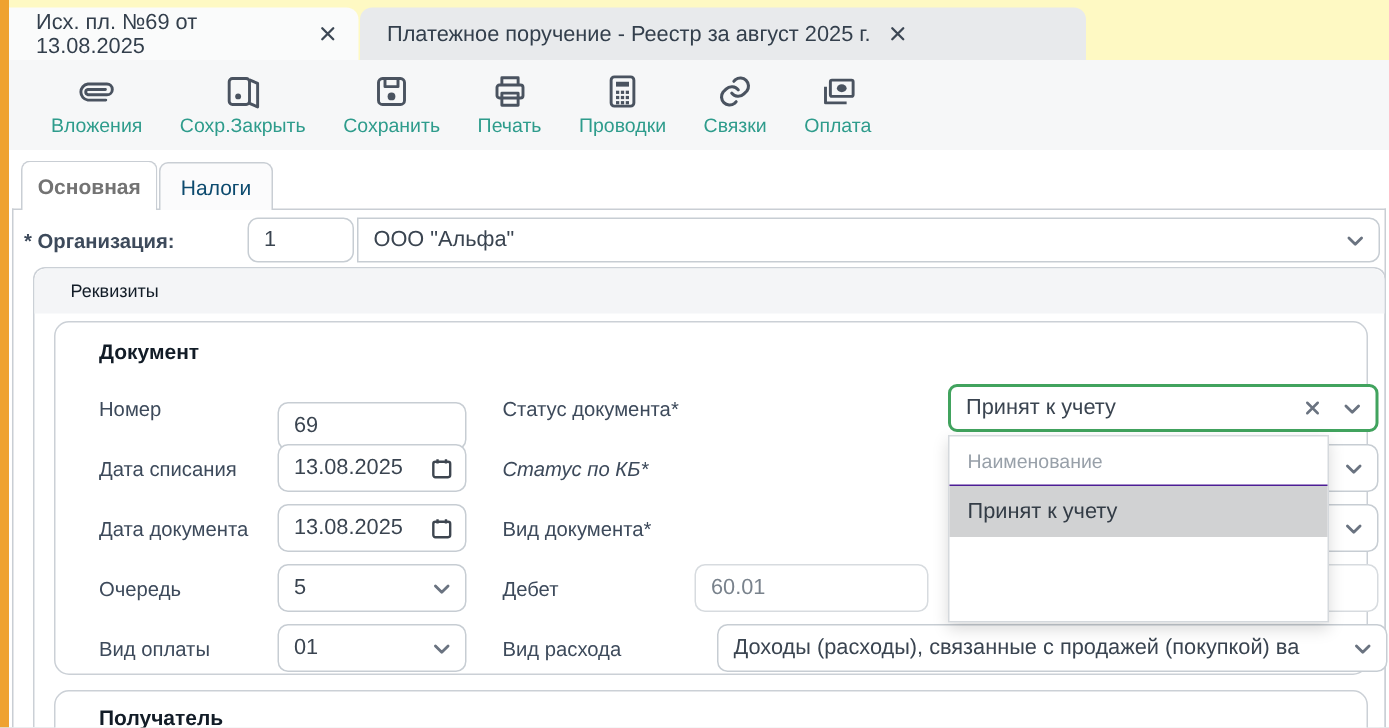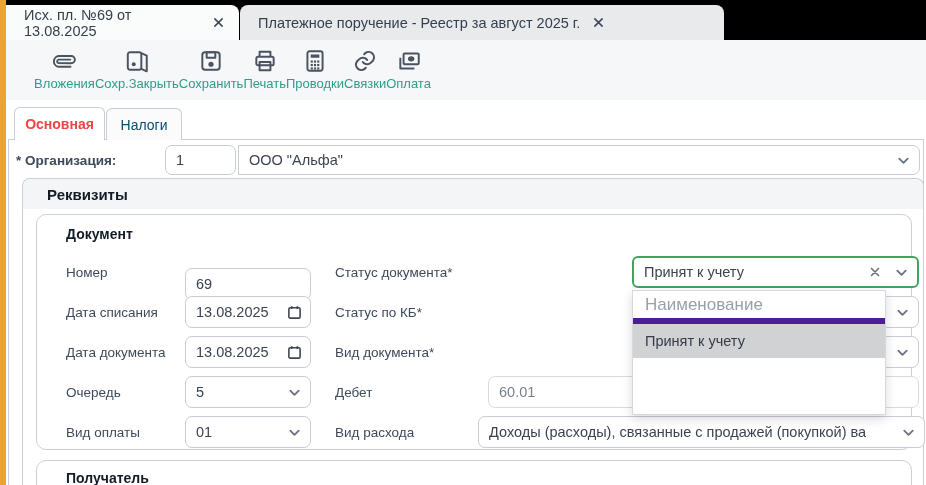--- a/index.html
+++ b/index.html
@@ -7,72 +7,72 @@
   body {
     position:relative; background:#ffffff; overflow:hidden;
     font-family:"Liberation Sans", sans-serif; color:#3d4a5b;
   }
   .abs { position:absolute; }
 
   
   .accent-bar { left:0; top:0; width:6px; height:485px; background:#efa230; }
 
   
-  .tabbar { left:6px; top:0; right:0; height:40px; background:#000000;padding-left:23px; }
+  .tabbar { left:6px; top:0; right:0; height:40px; background:#fef9c3;padding-left:23px; }
   .wtab { position:absolute; top:5px; height:35px; display:flex; align-items:center;
           gap:12px; padding:0 14px 0 18px; font-size:14.5px; color:#333f4c; cursor:pointer; }
   .wtab.active { left:0; width:233px; background:#fafbfb; border-radius:0 8px 0 0; }
   .wtab.inactive { left:234px; width:484px; background:#e8eaec; border-radius:8px 8px 0 0; }
   .wtab .x { display:flex; align-items:center; }
 
   
   .toolbar { left:6px; top:40px; right:0; height:60px; background:#f6f7f8;
-             display:flex; align-items:flex-start; padding:8px 0 0 28px; }
+             display:flex; align-items:flex-start; padding:8px 0 0 28px; gap:25px; }
   .tool { display:flex; flex-direction:column; align-items:center; gap:2px; cursor:pointer; }
   .tool svg { display:block; }
   .tool .tlabel { font-size:13px; color:#2e9c8c; white-space:nowrap; }
 
   
   .content { left:8px; top:139px; right:2px; bottom:0; background:#fff;
              border:1px solid #c9ced4; border-bottom:none; }
   .ptab { position:absolute; font-size:14px; display:flex; align-items:center;
           justify-content:center; border:1px solid #c9ced4; border-bottom:none;
           border-radius:6px 6px 0 0; cursor:pointer; }
   .ptab.active { left:14px; top:107px; width:91px; height:33px; background:#fff;
-                 font-weight:bold; color:#ef4444; z-index:3; }
+                 font-weight:bold; color:#737373; z-index:3; }
   .ptab.inactive { left:106px; top:108px; width:76px; height:32px; background:#fbfbfc; color:#0c4a6e; }
 
   
   .fbox { position:absolute; height:32px; background:#fff; border:1px solid #c7cdd3;
           border-radius:7px; font-size:14.5px; color:#3a4450; display:flex;
           align-items:center; padding:0 8px 0 10px; white-space:nowrap; overflow:hidden; }
   .fbox .val { flex:1 1 auto; overflow:hidden; }
   .fbox.disabled { border-color:#d7dbdf; color:#79828c; }
   .fbox.focus-green { border:2px solid #41a35e; border-radius:6px; }
   .icon-right { flex:0 0 auto; display:flex; align-items:center; margin-left:6px; }
 
   .flabel { position:absolute; font-size:13.5px; color:#3d4a5b; white-space:nowrap;text-align:center; }
 
   
   .group-requisites { left:22px; top:178px; width:902px; height:307px;
                       border:1px solid #cbd0d6; border-bottom:none; border-radius:8px 8px 0 0; }
   .group-requisites .ghead { height:30px; background:#f4f5f7; border-radius:8px 8px 0 0;
-                             font-weight:bold; font-size:15px; color:#121c27;
+                             font-weight:normal; font-size:12px; color:#121c27;
                              display:flex; align-items:center; padding-left:24px; }
   .group-doc { left:36px; top:214px; width:876px; height:236px;
                border:1px solid #cbd0d6; border-radius:10px; background:#fff; }
   .group-recipient { left:36px; top:460px; width:876px; height:60px;
                      border:1px solid #cbd0d6; border-radius:10px; background:#fff; }
   .gtitle { position:absolute; font-weight:bold; font-size:14px; color:#121c27; }
 
   
   .dd-panel { left:632px; top:290px; width:254px; height:125px; background:#fff;
               border:1px solid #d5d9dd; box-shadow:0 4px 10px rgba(0,0,0,.15); z-index:6; }
   .dd-head { height:33px; display:flex; align-items:center; padding-left:12px;
-             font-size:17px; color:#98a0a9; border-bottom:6px solid #4c1d95; }
+             font-size:13px; color:#98a0a9; border-bottom:1px solid #4c1d95; }
   .dd-item { height:34px; display:flex; align-items:center; padding-left:12px;
              font-size:14.5px; color:#333c46; background:#d1d2d3; cursor:pointer; }
 </style>
 </head>
 <body>
 
 <div class="abs accent-bar"></div>
 
 <div class="abs tabbar">
   <div class="wtab active">
@@ -225,21 +225,21 @@
 <div class="fbox" style="left:185px; top:296px; width:126px;">
   <span class="val">13.08.2025</span>
   <span class="icon-right">
     <svg viewBox="0 0 16 16" width="15" height="15">
         <rect x="2" y="3" width="12" height="11" rx="1.5" fill="none" stroke="#3e4650" stroke-width="1.7"></rect>
         <line x1="5" y1="1.2" x2="5" y2="4.2" stroke="#3e4650" stroke-width="1.7"></line>
         <line x1="11" y1="1.2" x2="11" y2="4.2" stroke="#3e4650" stroke-width="1.7"></line>
       </svg>
   </span>
 </div>
-<div class="flabel" style="left:335px; top:305px;">Статус по КБ*</div>
+<div class="flabel" style="left:335px; top:305px;font-style:italic;">Статус по КБ*</div>
 <div class="fbox" style="left:632px; top:296px; width:287px;">
   <span class="val"></span>
   <span class="icon-right">
     <svg viewBox="0 0 16 16" width="15" height="15">
         <path d="M3.5 6 L8 10.5 L12.5 6" fill="none" stroke="#6a7380" stroke-width="2" stroke-linecap="round" stroke-linejoin="round"></path>
       </svg>
   </span>
 </div>
 
 <div class="flabel" style="left:66px; top:345px;">Дата документа</div>
@@ -266,21 +266,21 @@
 <div class="flabel" style="left:66px; top:385px;">Очередь</div>
 <div class="fbox" style="left:185px; top:376px; width:126px;">
   <span class="val">5</span>
   <span class="icon-right">
     <svg viewBox="0 0 16 16" width="15" height="15">
         <path d="M3.5 6 L8 10.5 L12.5 6" fill="none" stroke="#6a7380" stroke-width="2" stroke-linecap="round" stroke-linejoin="round"></path>
       </svg>
   </span>
 </div>
 <div class="flabel" style="left:335px; top:385px;">Дебет</div>
-<div class="fbox disabled" style="left:463px; top:376px; width:156px;margin-left:25px;">
+<div class="fbox disabled" style="left:463px; top:376px; width:156px;">
   <span class="val">60.01</span>
 </div>
 <div class="fbox disabled" style="left:632px; top:376px; width:287px;"></div>
 
 <div class="flabel" style="left:66px; top:425px;">Вид оплаты</div>
 <div class="fbox" style="left:185px; top:416px; width:126px;">
   <span class="val">01</span>
   <span class="icon-right">
     <svg viewBox="0 0 16 16" width="15" height="15">
         <path d="M3.5 6 L8 10.5 L12.5 6" fill="none" stroke="#6a7380" stroke-width="2" stroke-linecap="round" stroke-linejoin="round"></path>

